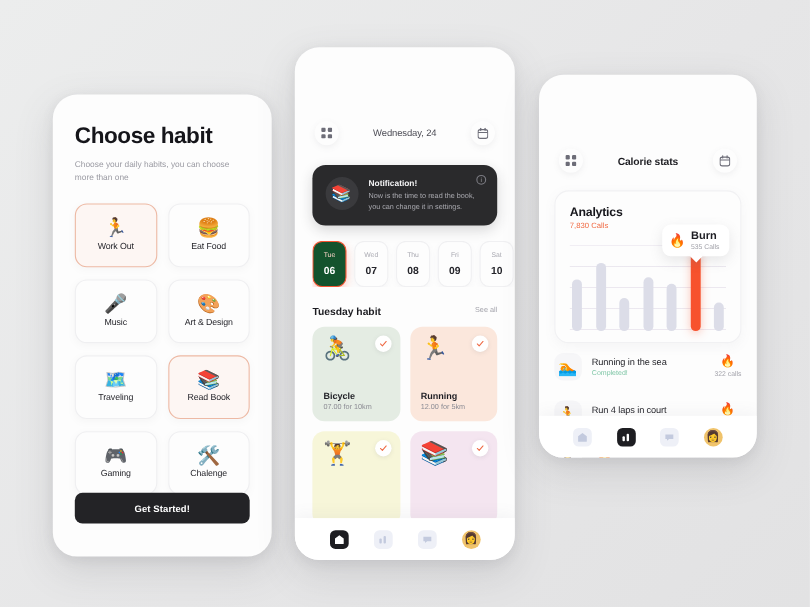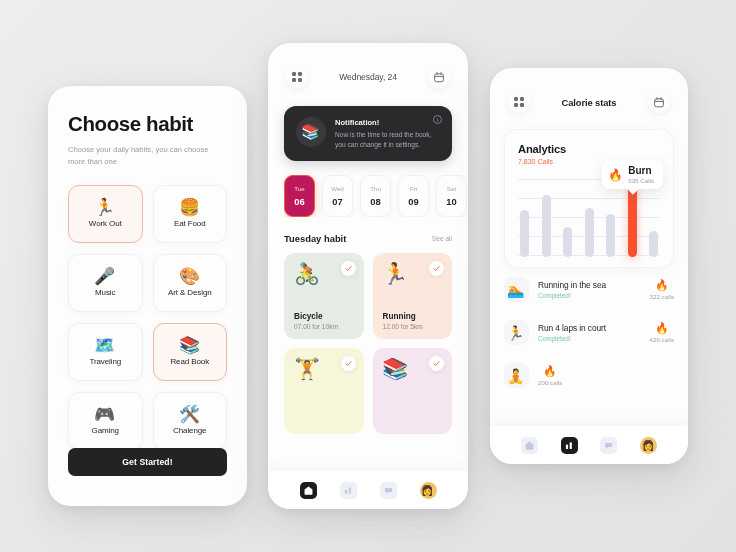--- a/index.html
+++ b/index.html
@@ -18,21 +18,21 @@
   
   .phone {
     position: absolute;
     background: #fdfdfd;
     border-radius: 22px;
     box-shadow: 0 12px 34px rgba(90,90,95,.17), 0 3px 10px rgba(90,90,95,.09);
     overflow: hidden;
   }
   #phone1 { left: 48px;  top: 86px;  width: 199px; height: 420px; }
   #phone2 { left: 268px; top: 43px;  width: 200px; height: 466px; }
-  #phone3 { left: 490px; top: 68px;  width: 198px; height: 396px; }
+  #phone3 { left: 490px; top: 68px;  width: 198px; height: 348px; }
 
   
   .s1 { padding: 26px 20px 0 20px; height: 100%; position: relative; }
   .s1-title {
     font-size: 20.5px; font-weight: bold; color: #15151a;
     letter-spacing: -0.4px; margin-bottom: 8px;
   }
   .s1-sub {
     font-size: 7.6px; color: #9b9ba3; line-height: 1.55;
     margin-bottom: 17px; max-width: 152px;
@@ -75,20 +75,21 @@
     font-size: 8.6px;
     font-weight: bold;
     letter-spacing: .1px;
     cursor: pointer;
   }
 
   
   .topbar {
     display: flex; align-items: center; justify-content: space-between;
     padding: 0 18px;
+    margin-top: 44px;
   }
   .circ-btn {
     width: 22px; height: 22px; border-radius: 50%;
     background: #fdfdfd;
     box-shadow: 0 2px 6px rgba(120,120,130,.10);
     display: flex; align-items: center; justify-content: center;
     cursor: pointer;
     flex: 0 0 auto;
   }
   .topbar-title { font-size: 8.6px; color: #4c4c55; letter-spacing: -.1px; }
@@ -132,21 +133,21 @@
     border-radius: 9px;
     background: #fdfdfd;
     border: 1px solid #f0f0f2;
     display: flex; flex-direction: column;
     align-items: center; justify-content: center; gap: 4px;
     flex: 0 0 auto;
     cursor: pointer;
     box-shadow: 0 2px 6px rgba(120,120,130,.05);
   }
   .date-cell.active {
-    background: #be185d; border-color: #f75432;
+    background: #14532d; border-color: #f75432;
     box-shadow: 0 3px 9px rgba(247,84,50,.30);
   }
   .date-dow { font-size: 6.2px; color: #a9a9b1; }
   .date-num { font-size: 9.4px; color: #25252b; font-weight: bold; }
   .date-cell.active .date-dow { color: #ffd6cb; }
   .date-cell.active .date-num { color: #ffffff; }
 
   .sec-head {
     display: flex; align-items: center; justify-content: space-between;
     margin: 16px 16px 9px 16px;

